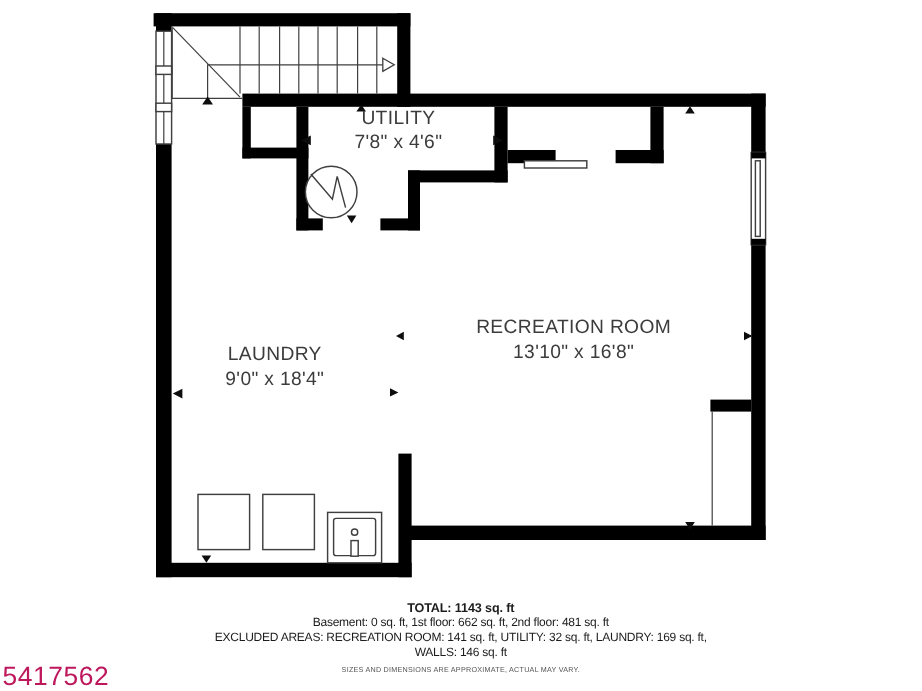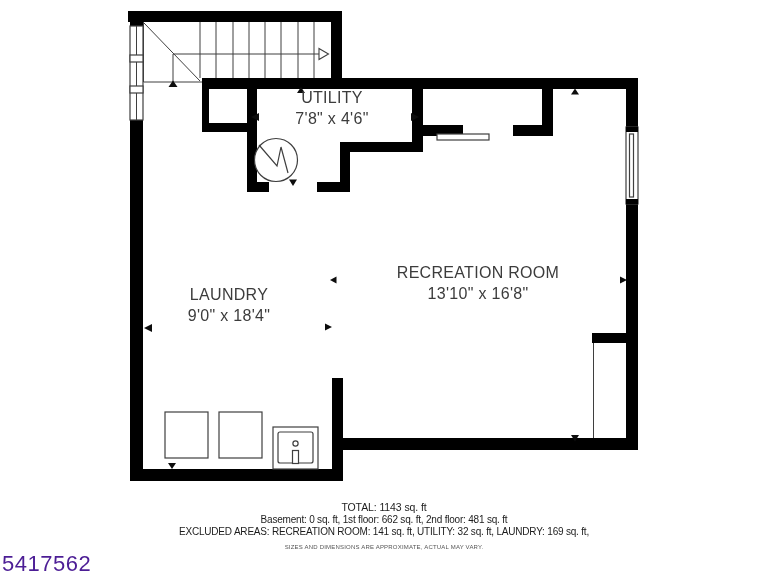--- a/index.html
+++ b/index.html
@@ -15,25 +15,25 @@
   .solidtri{fill:#0d0d0d;stroke:none;}
   .openhead{fill:#fff;stroke:var(--line,#3f3f3f);stroke-width:1.1;}
   text.room{
     fill:var(--label,#3c3c3c);font-size:16px;text-anchor:middle;
     letter-spacing:.3px;font-family:"Liberation Sans",sans-serif;
   }
   .footer{
     position:absolute;left:0;right:0;top:501px;text-align:center;
     color:#1c1c1c;
   }
-  .ft-total{font-size:10.5px;font-weight:400;line-height:13px;letter-spacing:-.1px;}
+  .ft-total{font-size:10.5px;font-weight:700;line-height:13px;letter-spacing:-.1px;}
   .ft-line{font-size:10px;line-height:12.4px;letter-spacing:-.2px;}
   .ft-small{font-size:6px;line-height:8px;color:#555;margin-top:4px;letter-spacing:.2px;}
   .plan-id{
-    position:absolute;left:2px;top:551px;font-size:22px;color:#4c1d95;
+    position:absolute;left:2px;top:551px;font-size:22px;color:#be185d;
     letter-spacing:.5px;
   }
 </style>
 </head>
 <body style="background: rgb(255, 255, 255);">
 
 <svg width="768" height="576" viewBox="0 0 768 576">
 
   <g>
     <rect class="wall" x="128" y="11" width="214" height="11"></rect>
@@ -133,16 +133,17 @@
     <text class="room" x="229" y="320.5">9'0" x 18'4"</text>
     <text class="room" x="478" y="277.5">RECREATION ROOM</text>
     <text class="room" x="478" y="298.5">13'10" x 16'8"</text>
   </g>
 </svg>
 
 <div class="footer">
   <div class="ft-total">TOTAL: 1143 sq. ft</div>
   <div class="ft-line">Basement: 0 sq. ft, 1st floor: 662 sq. ft, 2nd floor: 481 sq. ft</div>
   <div class="ft-line">EXCLUDED AREAS: RECREATION ROOM: 141 sq. ft, UTILITY: 32 sq. ft, LAUNDRY: 169 sq. ft,</div>
+  <div class="ft-line">WALLS: 146 sq. ft</div>
   <div class="ft-small">SIZES AND DIMENSIONS ARE APPROXIMATE, ACTUAL MAY VARY.</div>
 </div>
 
 <div class="plan-id">5417562</div>
 
 </body></html>

